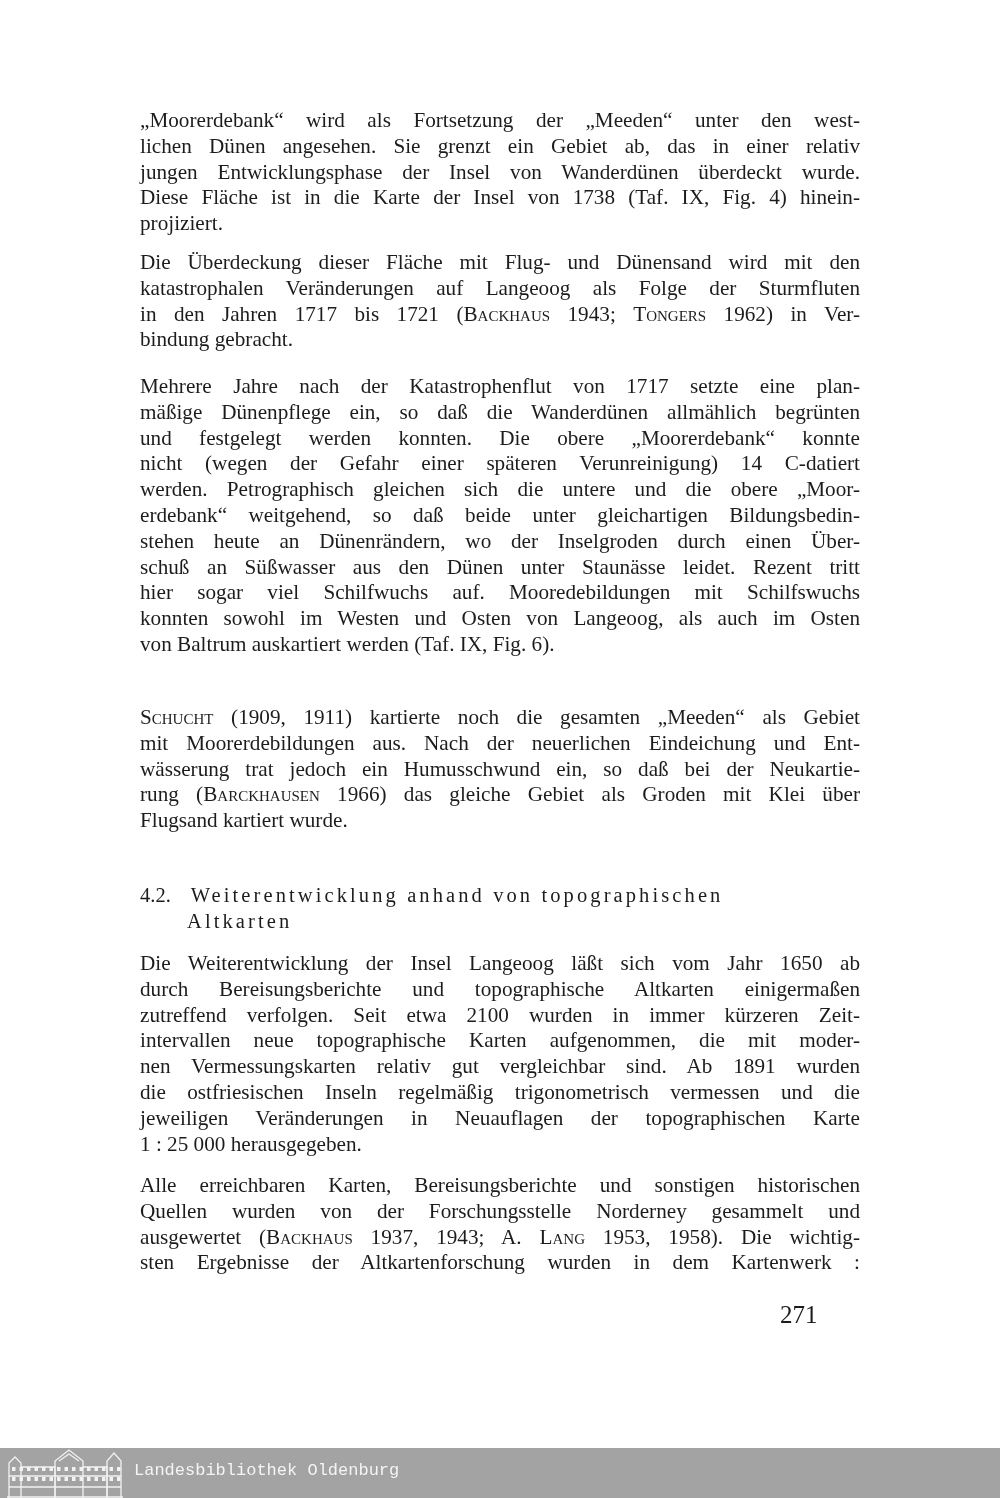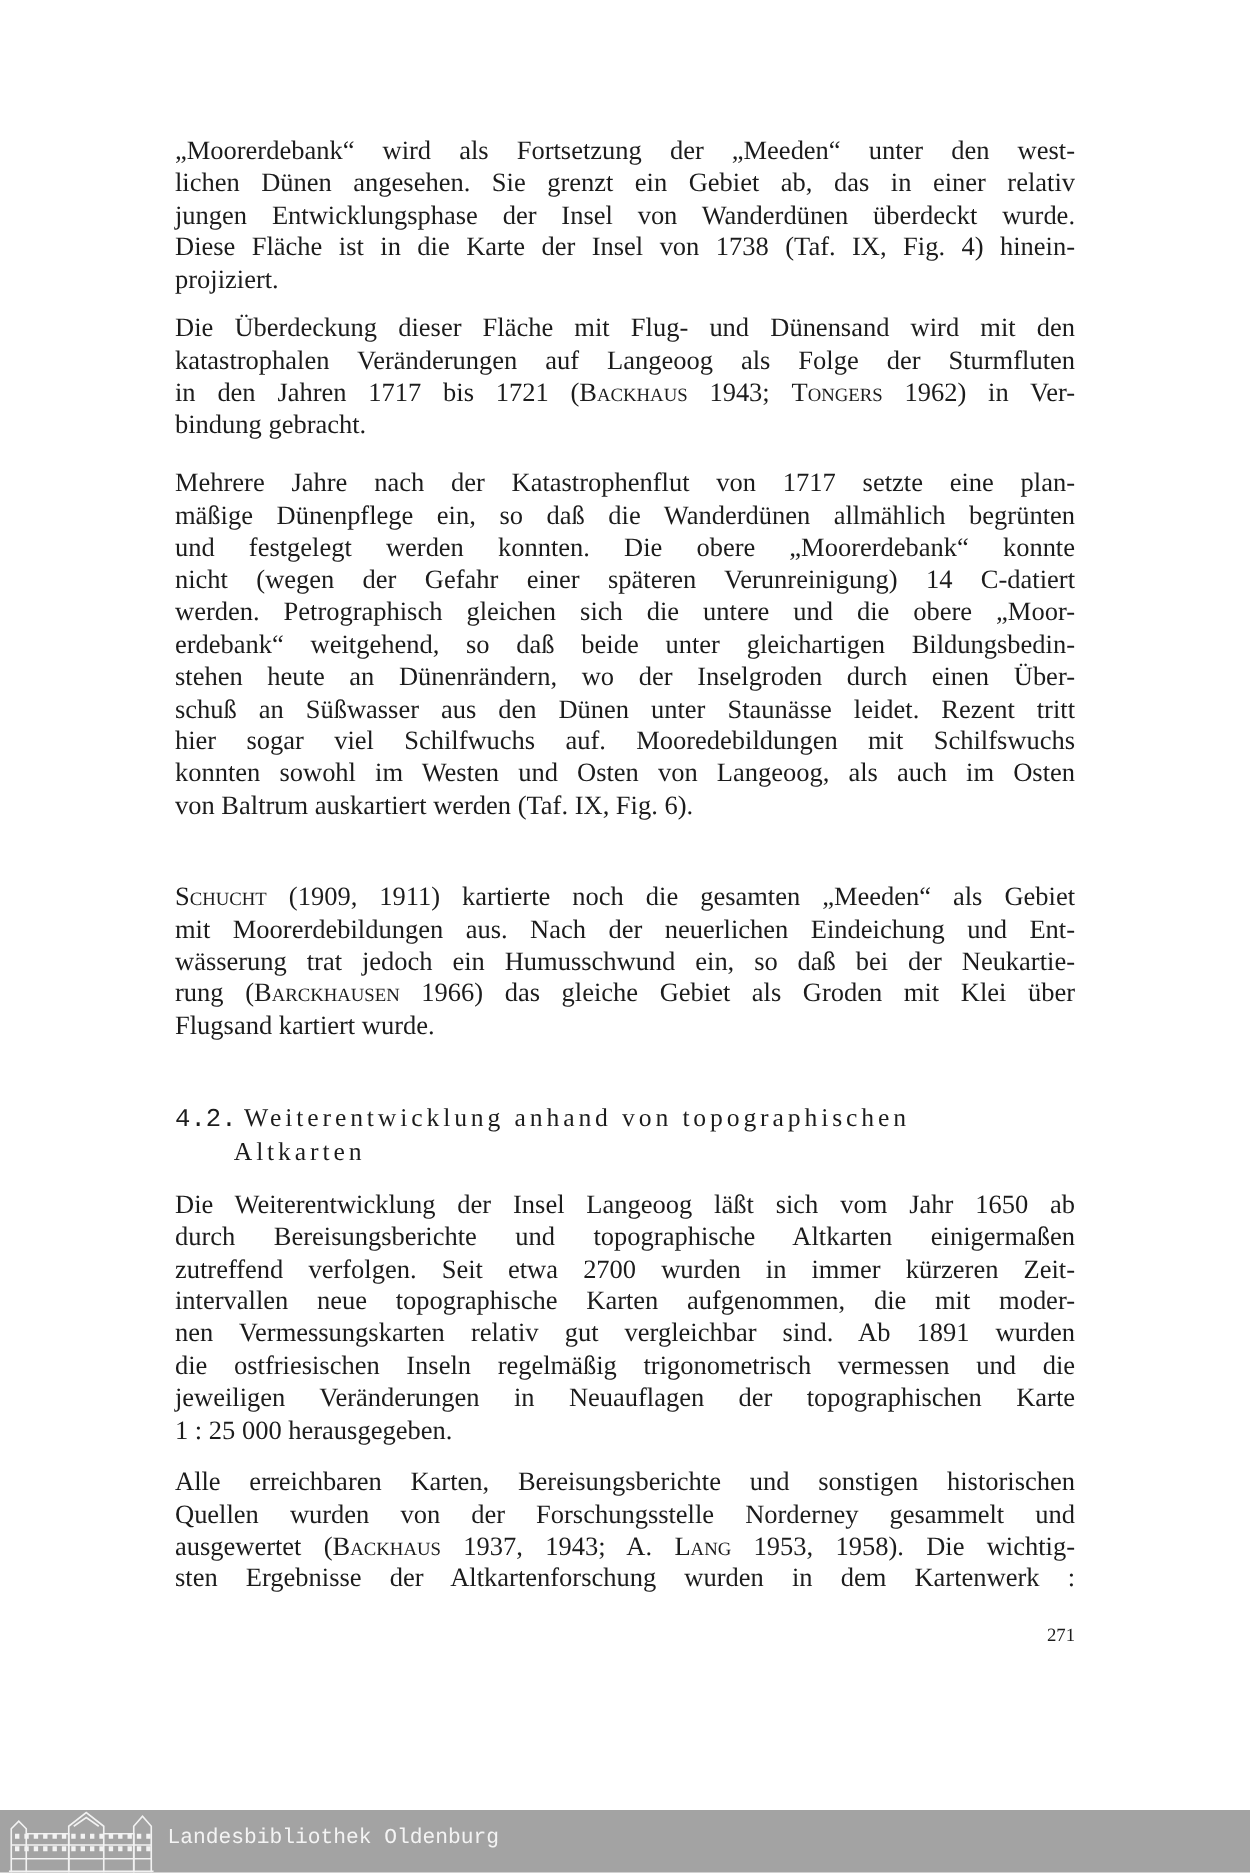--- a/index.html
+++ b/index.html
@@ -14,25 +14,25 @@
     font-size: 21.2px; line-height: 25.8px;
     text-align: justify; text-align-last: left;
   }
   .text-block .line { display: block; white-space: nowrap; text-align: justify; text-align-last: justify; }
   .text-block .line.last { text-align-last: left; }
   .sc { font-variant: small-caps; }
   .heading {
     position: absolute; left: 140px; width: 720px;
     font-size: 20.5px; line-height: 25.5px; letter-spacing: 3.1px;
   }
-  .heading .num { letter-spacing: 0; margin-right: 6px; font-family: Liberation Mono, monospace; }
+  .heading .num { letter-spacing: 0; margin-right: 20px; }
   .heading .l2 { display: block; padding-left: 47px; }
   .page-number {
     position: absolute; left: 780px; width: 80px; top: 1301px;
-    text-align: right; font-size: 15px;
+    text-align: left; font-size: 25px;
   }
   .footer {
     position: absolute; left: 0; top: 1448px; width: 1000px; height: 50px;
     background: #a3a3a3;
   }
   .footer-logo { position: absolute; left: 7px; top: 1px; width: 116px; height: 49px; }
   .footer-text {
     position: absolute; left: 134px; top: 13px;
     font-family: Liberation Mono, monospace;
     font-size: 17px; color: #f4f4f4;
@@ -81,21 +81,21 @@
   </div>
 
   <div class="heading" style="top:883px">
     <span class="num">4.2.</span><span>Weiterentwicklung anhand von topographischen</span>
     <span class="l2">Altkarten</span>
   </div>
 
   <div class="text-block" style="top:951px">
     <span class="line">Die Weiterentwicklung der Insel Langeoog läßt sich vom Jahr 1650 ab</span>
     <span class="line">durch Bereisungsberichte und topographische Altkarten einigermaßen</span>
-    <span class="line">zutreffend verfolgen. Seit etwa 2700 wurden in immer kürzeren Zeit-</span>
+    <span class="line">zutreffend verfolgen. Seit etwa 2100 wurden in immer kürzeren Zeit-</span>
     <span class="line">intervallen neue topographische Karten aufgenommen, die mit moder-</span>
     <span class="line">nen Vermessungskarten relativ gut vergleichbar sind. Ab 1891 wurden</span>
     <span class="line">die ostfriesischen Inseln regelmäßig trigonometrisch vermessen und die</span>
     <span class="line">jeweiligen Veränderungen in Neuauflagen der topographischen Karte</span>
     <span class="line last">1 : 25 000 herausgegeben.</span>
   </div>
 
   <div class="text-block" style="top:1173px">
     <span class="line">Alle erreichbaren Karten, Bereisungsberichte und sonstigen historischen</span>
     <span class="line">Quellen wurden von der Forschungsstelle Norderney gesammelt und</span>

